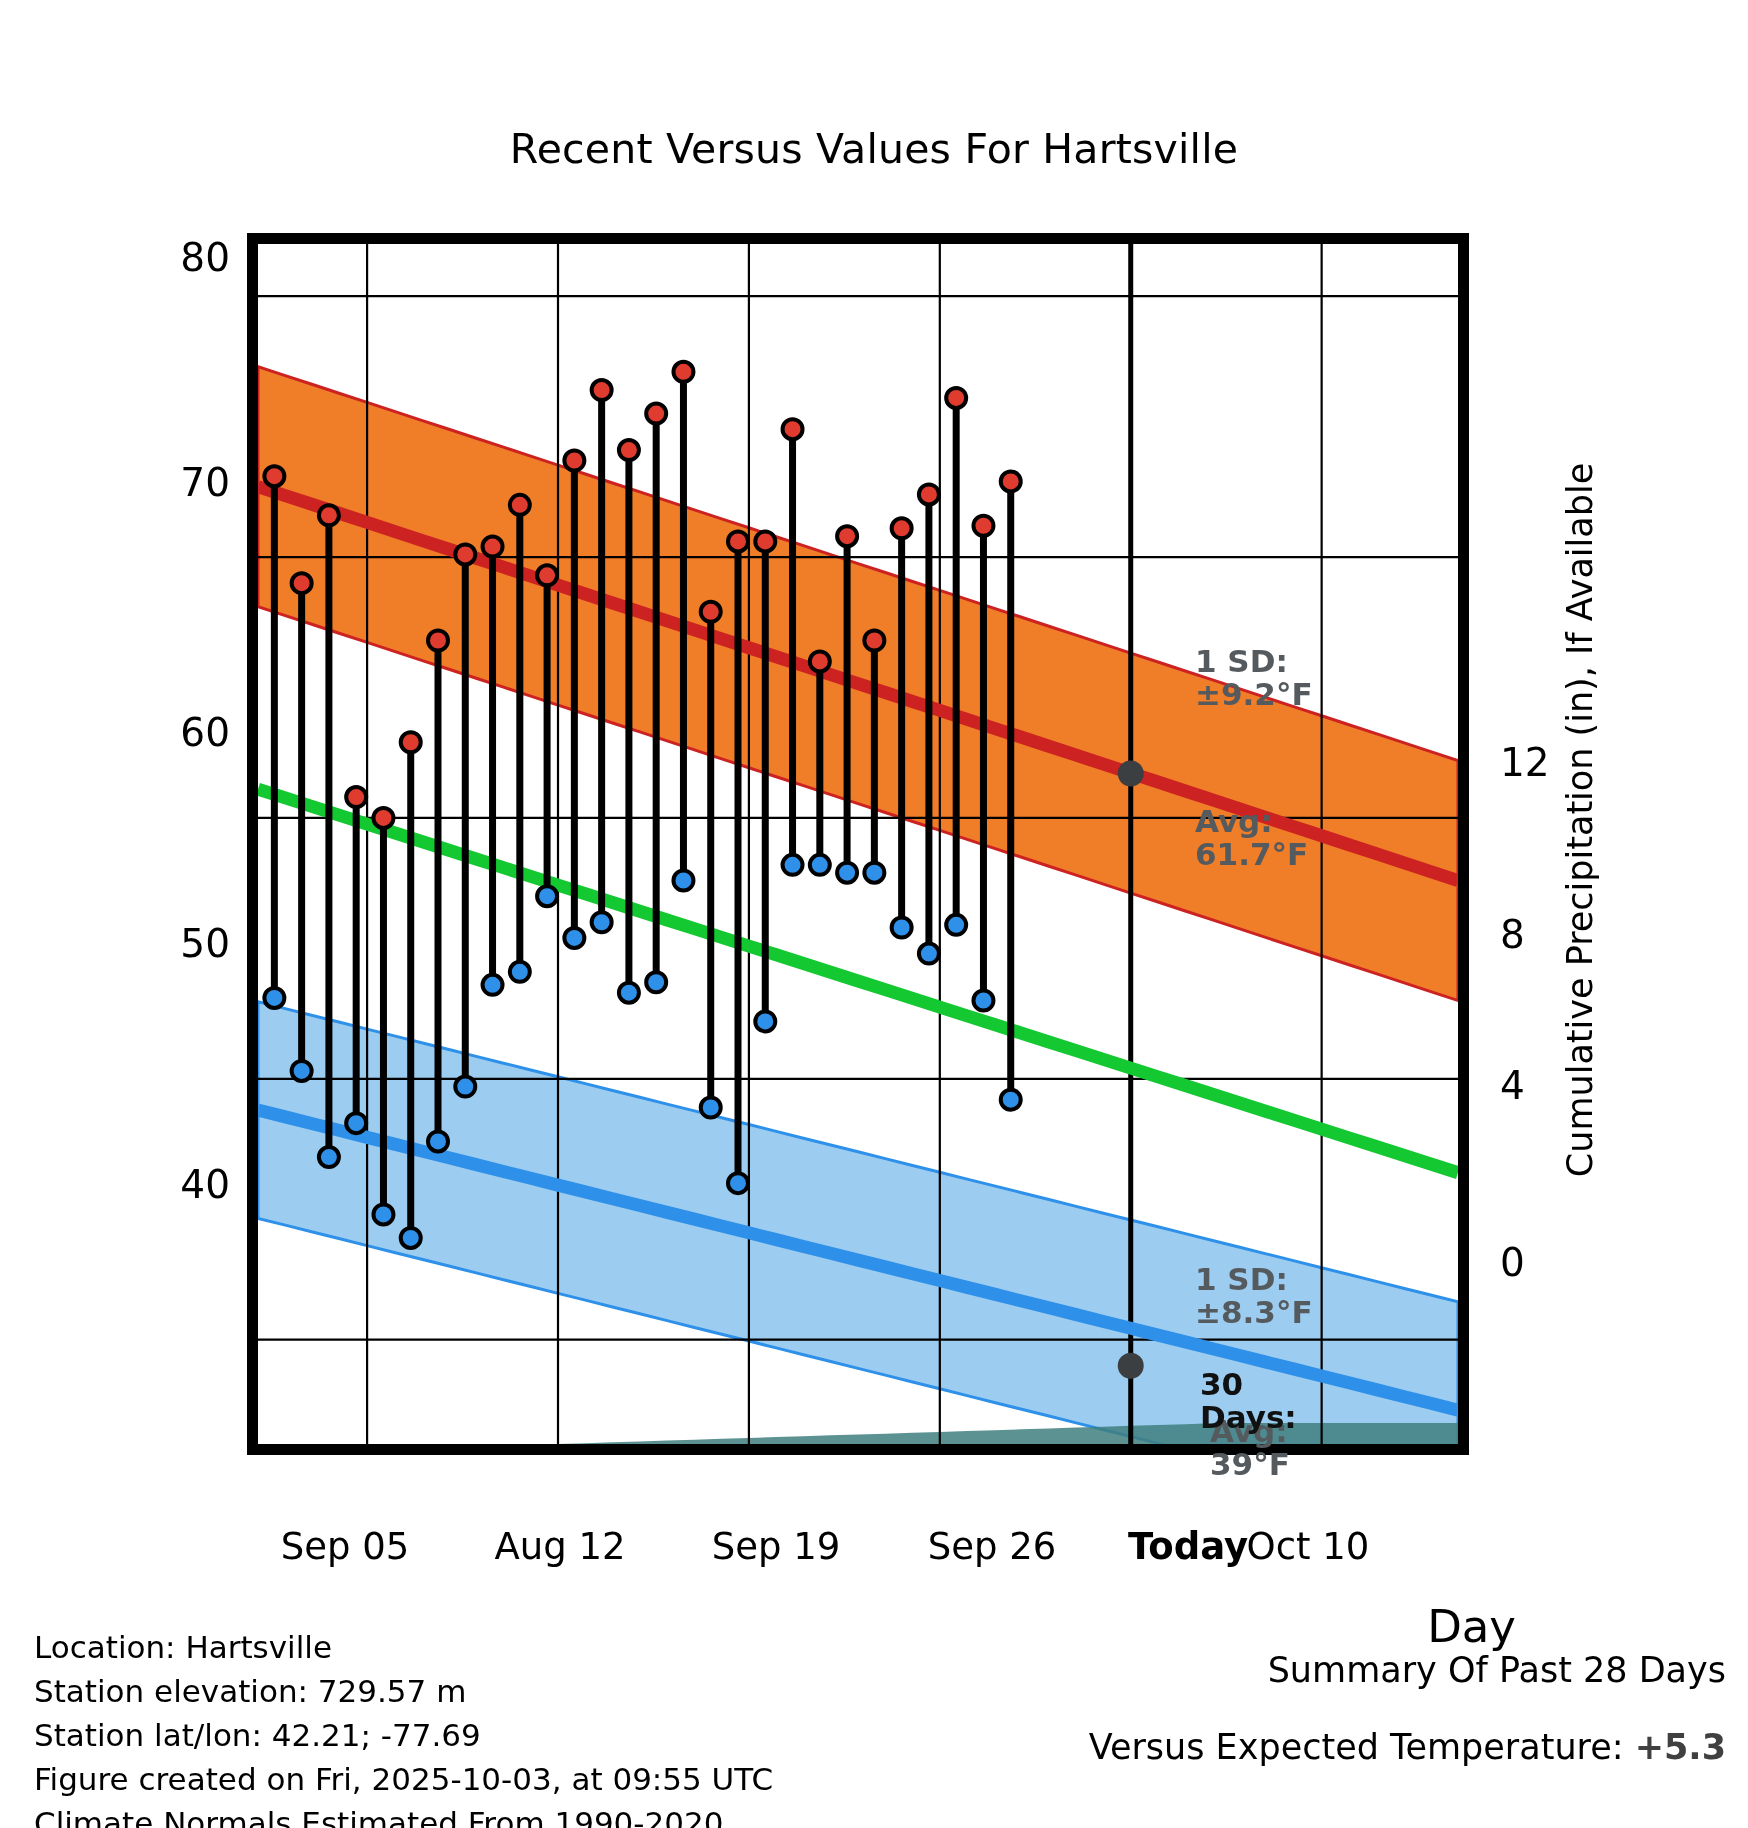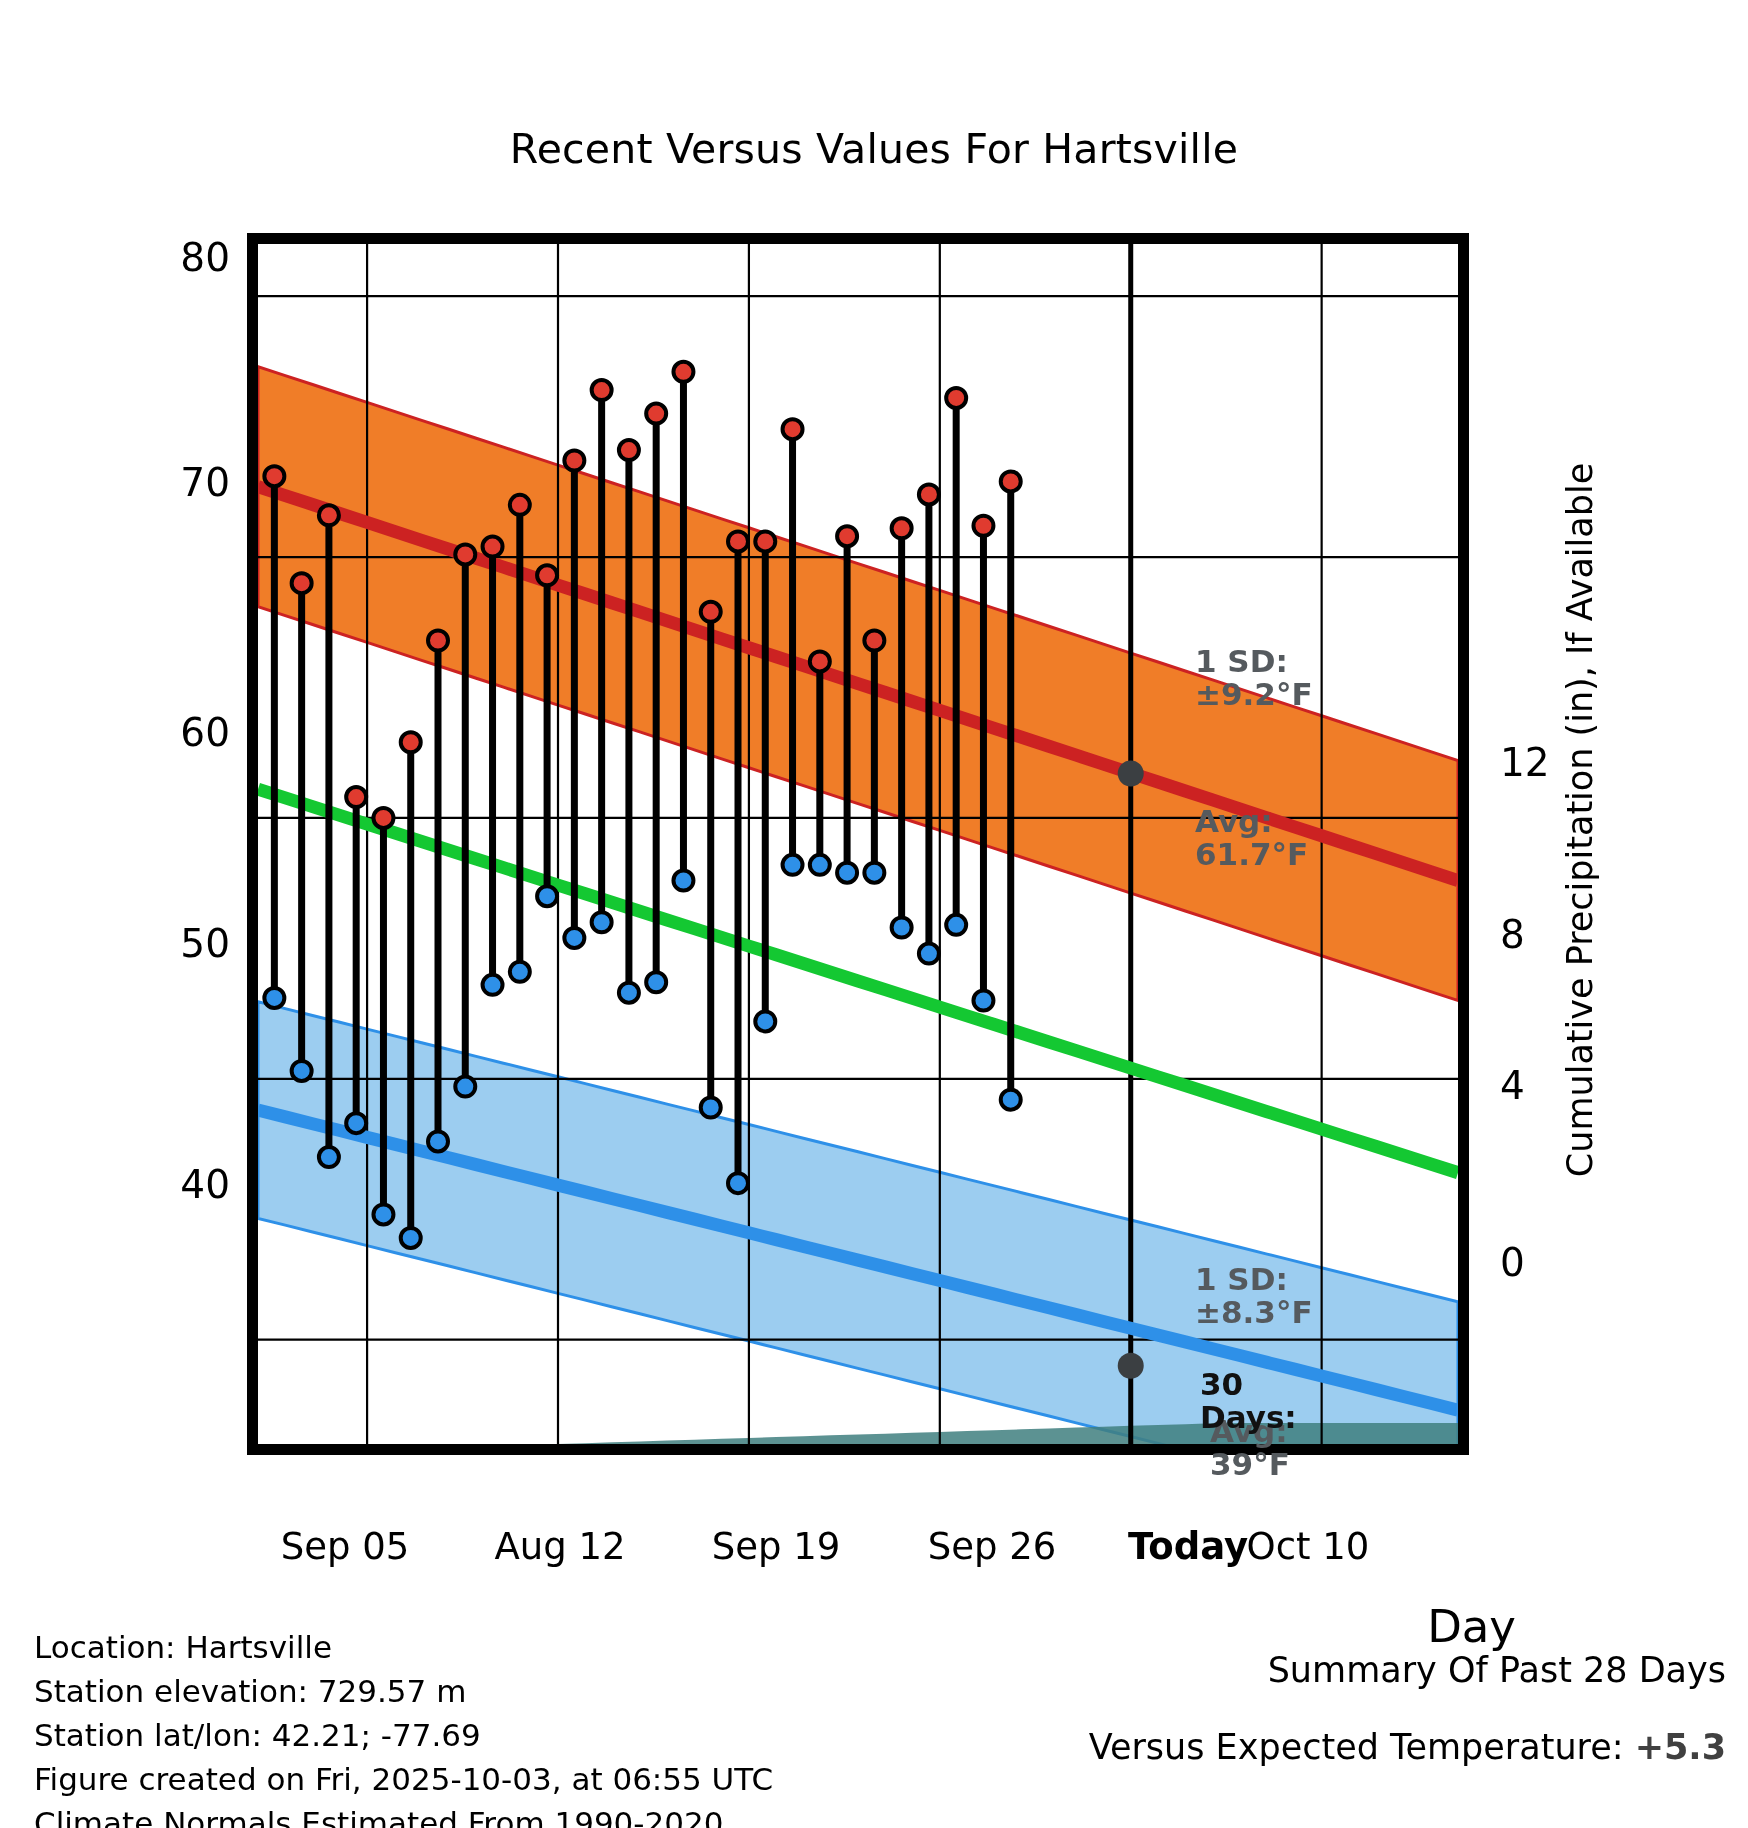--- a/index.html
+++ b/index.html
@@ -201,21 +201,21 @@
 <div class="annot" style="left:1195px;top:645px;">1 SD:<br>±9.2°F</div>
 <div class="annot" style="left:1195px;top:805px;">Avg:<br>61.7°F</div>
 <div class="annot" style="left:1195px;top:1263px;">1 SD:<br>±8.3°F</div>
 <div class="annot" style="left:1210px;top:1415px;">Avg:<br>39°F</div>
 <div class="annot dark" style="left:1200px;top:1368px;color:#111;">30<br>Days:</div>
 
 <div class="footer-left">
   <div>Location: Hartsville</div>
   <div>Station elevation: 729.57 m</div>
   <div>Station lat/lon: 42.21; -77.69</div>
-  <div>Figure created on Fri, 2025-10-03, at 06:55 UTC</div>
+  <div>Figure created on Fri, 2025-10-03, at 09:55 UTC</div>
   <div>Climate Normals Estimated From 1990-2020</div>
 </div>
 
 <div class="footer-right">
   <div class="fr-row">Summary Of Past 28 Days</div>
   <div class="fr-row">
     <span>Versus Expected Temperature:</span>
     <span class="val-red">+5.3</span>
   </div>
 </div>

